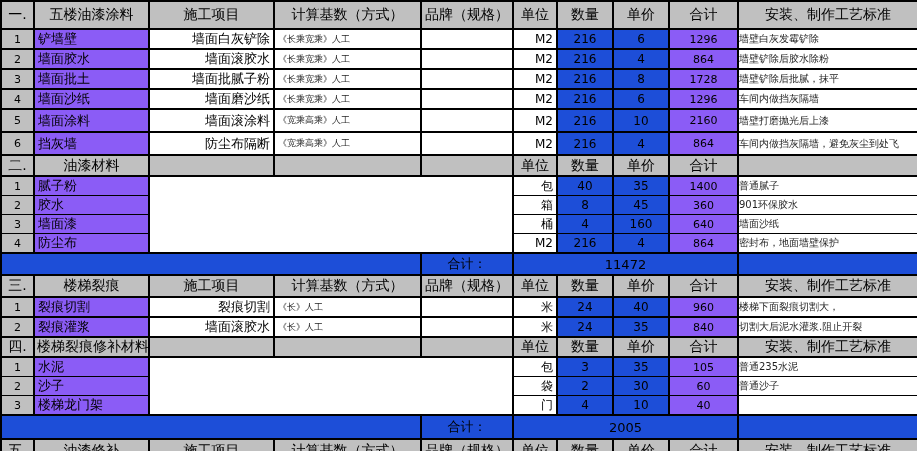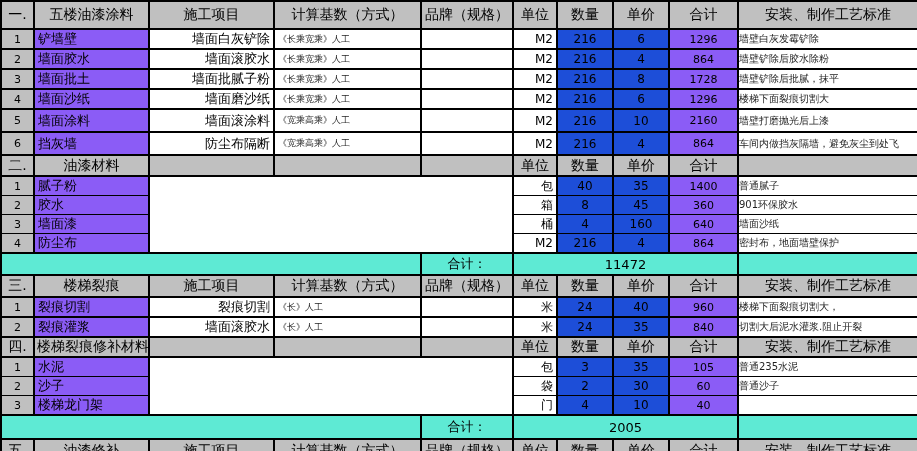--- a/index.html
+++ b/index.html
@@ -19,21 +19,21 @@
   td.num{text-align:center;font-size:11px;background:#c0c0c0;}
   td.item{text-align:left;font-size:13px;background:#8b5cf6;}
   td.proj{text-align:right;font-size:13px;background:#fff;border-radius:6px;}
   td.basis{text-align:left;font-size:9px;color:#1f1f1f;background:#fff;}
   td.brand{background:#fff;}
   td.unit{text-align:right;font-size:12px;background:#fff;}
   td.qty,td.price{text-align:center;font-size:12px;background:#1d4ed8;}
   td.tot{text-align:center;font-size:11px;background:#8b5cf6;}
   td.std{text-align:left;font-size:10px;color:#1f1f1f;background:#fff;padding:0 0;}
   tr.mrow td{border-top-width:1px;border-bottom-width:1px;}
-  tr.sub td{background:#5eead4;font-size:13px;text-align:center;border-top-width:2px;border-bottom-width:2px;}
+  tr.sub td{background:#1d4ed8;font-size:13px;text-align:center;border-top-width:2px;border-bottom-width:2px;}
   td.midmerge{background:#fff;}
 </style>
 </head>
 <body>
 
 <table>
   <colgroup>
     <col style="width:33px">
       <col style="width:115px">
       <col style="width:125px">
@@ -99,21 +99,21 @@
   <tr style="height:19px">
     <td class="num">4</td>
     <td class="item">墙面沙纸</td>
     <td class="proj">墙面磨沙纸</td>
     <td class="basis">《长乘宽乘》人工</td>
     <td class="brand"></td>
     <td class="unit">M2</td>
     <td class="qty">216</td>
     <td class="price">6</td>
     <td class="tot">1296</td>
-    <td class="std">楼梯下面裂痕切割大</td>
+    <td class="std">车间内做挡灰隔墙</td>
   </tr>
   <tr style="height:23px">
     <td class="num">5</td>
     <td class="item">墙面涂料</td>
     <td class="proj">墙面滚涂料</td>
     <td class="basis">《宽乘高乘》人工</td>
     <td class="brand"></td>
     <td class="unit">M2</td>
     <td class="qty">216</td>
     <td class="price">10</td>

